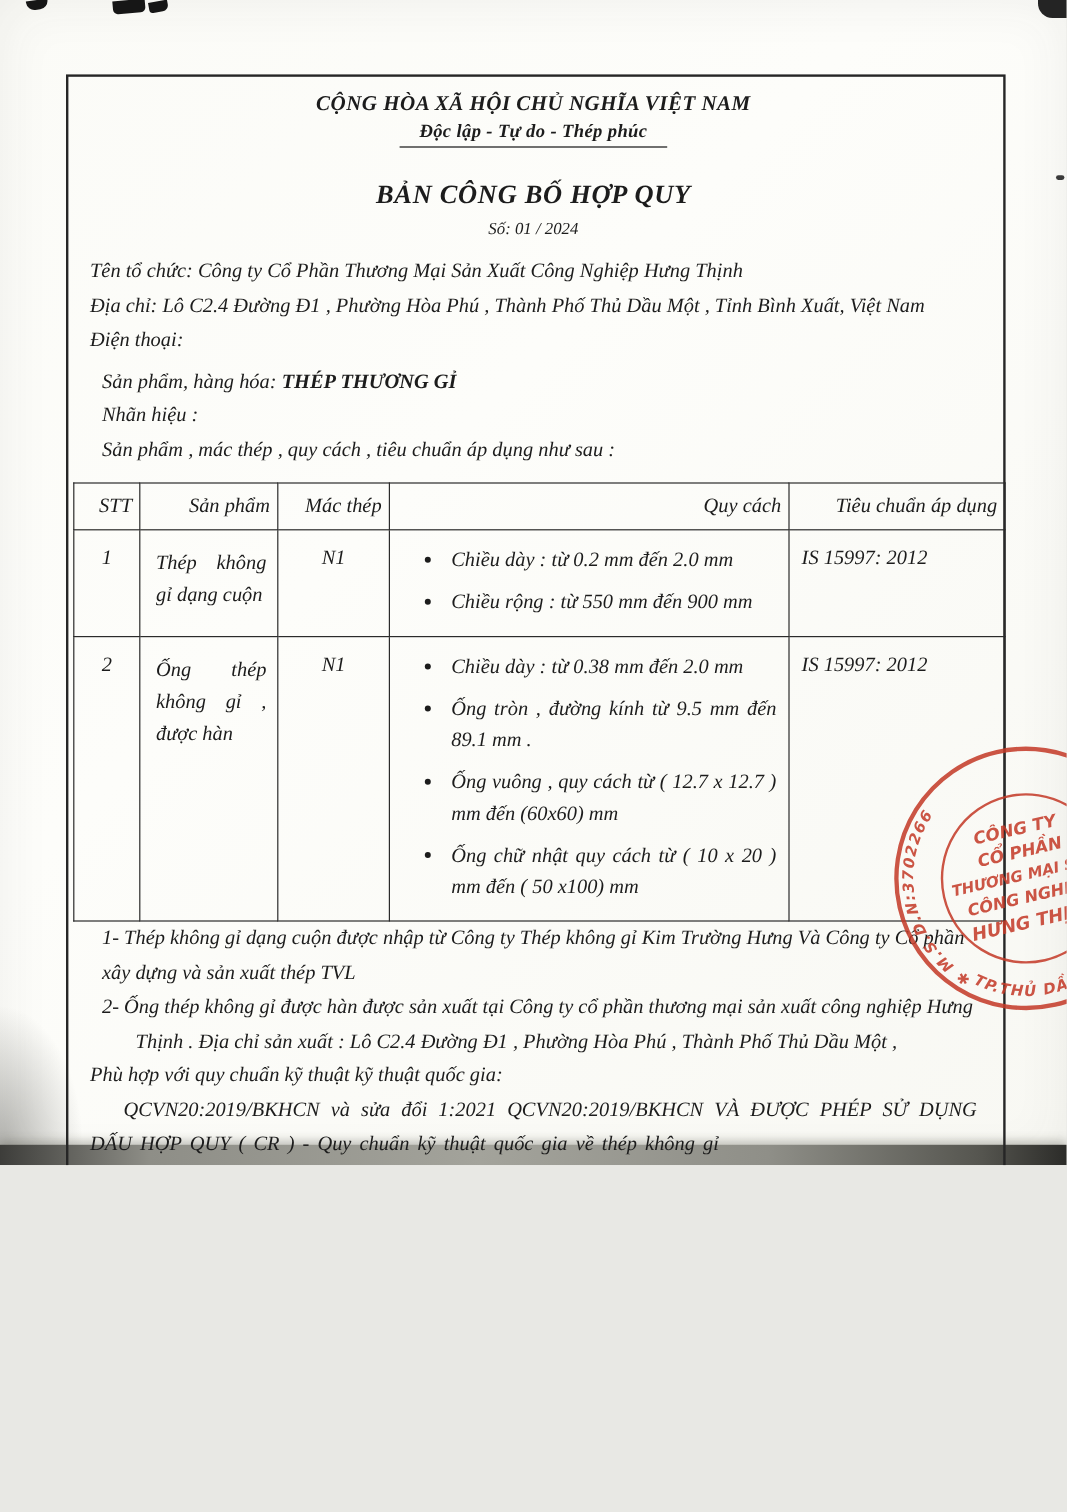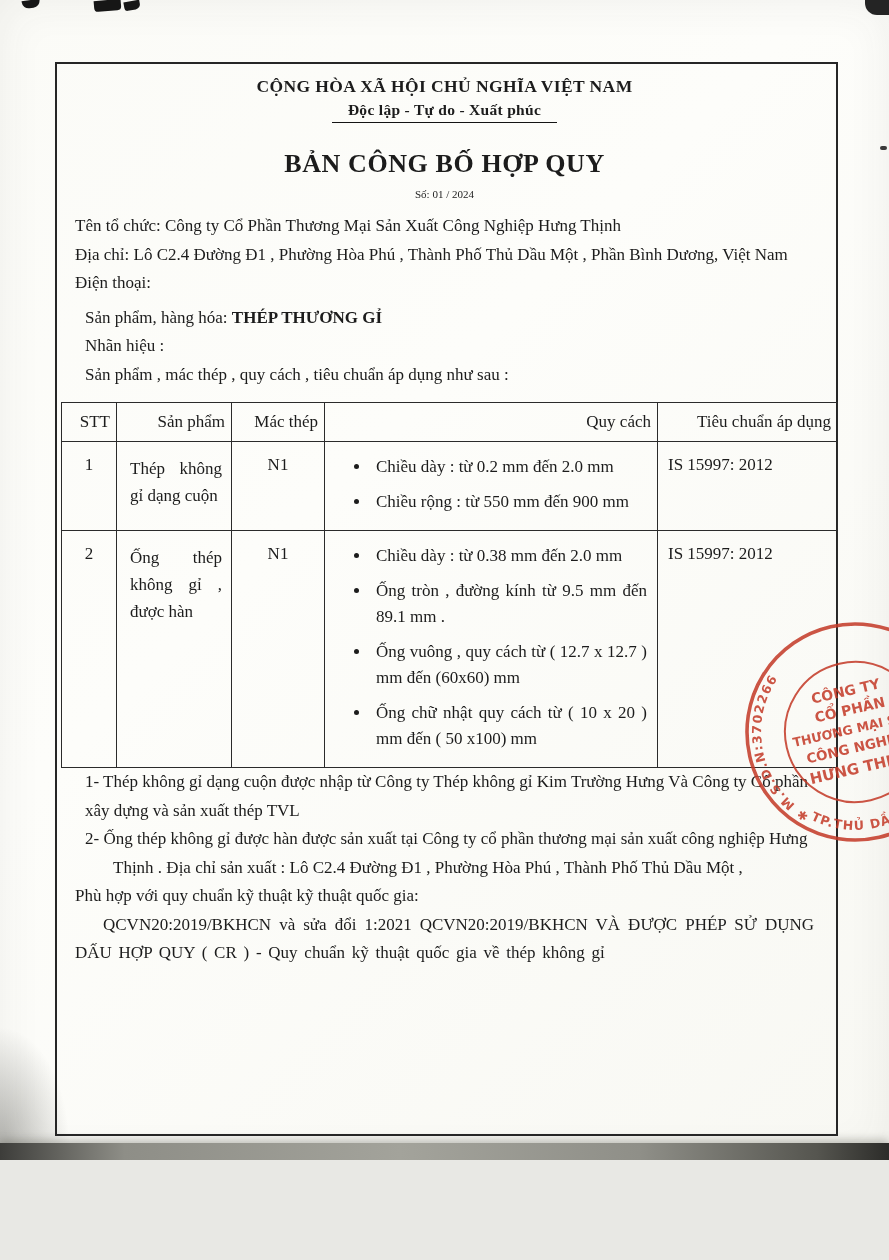--- a/index.html
+++ b/index.html
@@ -1,24 +1,25 @@
 <!DOCTYPE html>
 <html><head>
 <meta charset="utf-8">
 <style>
   html,body { margin:0; padding:0; background:#e8e8e4; }
   .page {
     position:relative;
-    width:889px; height:1160px;
+    width:889px; height:971px;
     margin:0 auto;
     background:linear-gradient(135deg,#fbfbf7 0%, #fdfdfa 40%, #f8f8f3 100%);
     overflow:hidden;
     font-family:"Liberation Serif","DejaVu Serif",serif;
     color:#1c1c1c;
     box-shadow: inset 0 0 45px rgba(60,60,50,0.07);
+    font-style: italic;
   }
   
   .artifact { position:absolute; background:#161616; }
   .art-tl    { left:22px;  top:0; width:18px; height:8px;  border-radius:0 0 7px 7px; transform:rotate(-8deg); }
   .art-tm1   { left:94px;  top:0; width:27px; height:11px; border-radius:0 0 4px 4px; transform:rotate(-5deg); }
   .art-tm2   { left:124px; top:1px; width:16px; height:9px; border-radius:0 0 5px 3px; transform:rotate(-10deg); }
   .art-tr    { right:0; top:0; width:24px; height:15px; border-radius:0 0 0 12px; background:#242424; }
   .art-redge { right:2px; top:146px; width:7px; height:4px; background:#3a3a3a; border-radius:2px; }
   .art-bl {
     left:0; bottom:14px; width:70px; height:120px; background:
@@ -38,22 +39,22 @@
   }
   .inner { padding:12px 22px 0 18px; }
   
   .nat { text-align:center; }
   .nh1 { font-size:17.5px; font-weight:bold; letter-spacing:.4px; }
   .nh2-wrap { text-align:center; margin-top:3px; }
   .nh2 {
     display:inline-block; font-size:15.5px; font-weight:bold;
     border-bottom:1.6px solid #141414; padding:1px 16px 3px 16px; letter-spacing:.3px;
   }
-  .title { text-align:center; font-size:26px; font-weight:bold; letter-spacing:.6px; margin:26px 0 0 0; }
-  .doc-no { text-align:center; font-size:11px; margin-top:9px; }
+  .title { text-align:center; font-size:22px; font-weight:bold; letter-spacing:.6px; margin:26px 0 0 0; }
+  .doc-no { text-align:center; font-size:14px; margin-top:9px; }
   
   .body-text { margin-top:12px; }
   .body-text p { margin:0; font-size:17px; line-height:28.5px; }
   .indent { margin-left:10px !important; }
   .gap-top { margin-top:6px !important; }
   
   table.spec {
     border-collapse:collapse; table-layout:fixed;
     width:776px; margin:13px 0 0 -14px;
     font-size:17px;
@@ -102,30 +103,30 @@
   <div class="artifact art-redge"></div>
   <div class="artifact art-bl" style="background:radial-gradient(ellipse at 0% 100%, rgba(90,90,85,0.45), rgba(90,90,85,0) 70%);"></div>
   <div class="artifact art-bottom"></div>
 
   <div class="frame">
     <div class="inner">
 
       <div class="nat">
         <div class="nh1">CỘNG HÒA XÃ HỘI CHỦ NGHĨA VIỆT NAM</div>
         <div class="nh2-wrap">
-          <span class="nh2">Độc lập - Tự do - Xuất phúc</span>
+          <span class="nh2">Độc lập - Tự do - Thép phúc</span>
         </div>
       </div>
 
       <div class="title">BẢN CÔNG BỐ HỢP QUY</div>
       <div class="doc-no">Số: 01 / 2024</div>
 
       <div class="body-text">
         <p>Tên tổ chức: Công ty Cổ Phần Thương Mại Sản Xuất Công Nghiệp Hưng Thịnh</p>
-        <p>Địa chỉ: Lô C2.4 Đường Đ1 , Phường Hòa Phú , Thành Phố Thủ Dầu Một , Phần Bình Dương, Việt Nam</p>
+        <p>Địa chỉ: Lô C2.4 Đường Đ1 , Phường Hòa Phú , Thành Phố Thủ Dầu Một , Tỉnh Bình Xuất, Việt Nam</p>
         <p>Điện thoại:</p>
         <p class="indent gap-top"><span>Sản phẩm, hàng hóa: </span><b>THÉP THƯƠNG GỈ</b></p>
         <p class="indent">Nhãn hiệu :</p>
         <p class="indent">Sản phẩm , mác thép , quy cách , tiêu chuẩn áp dụng như sau :</p>
       </div>
 
       <table class="spec">
         <colgroup>
           <col style="width:55px">
             <col style="width:115px">

